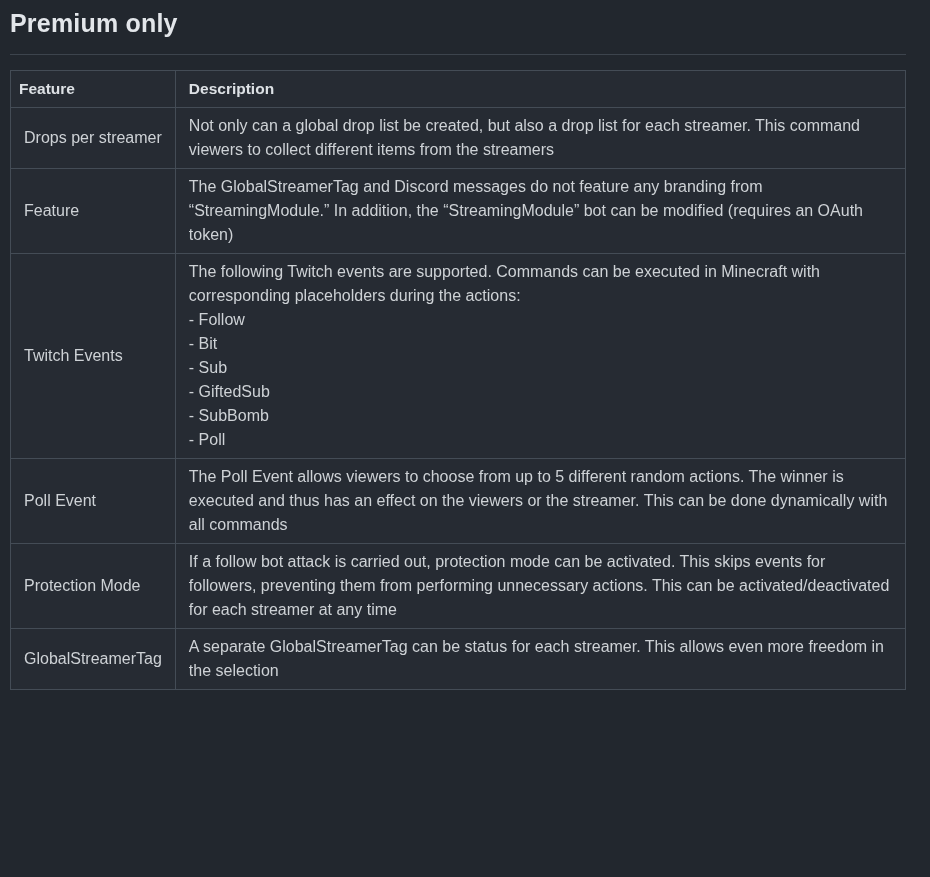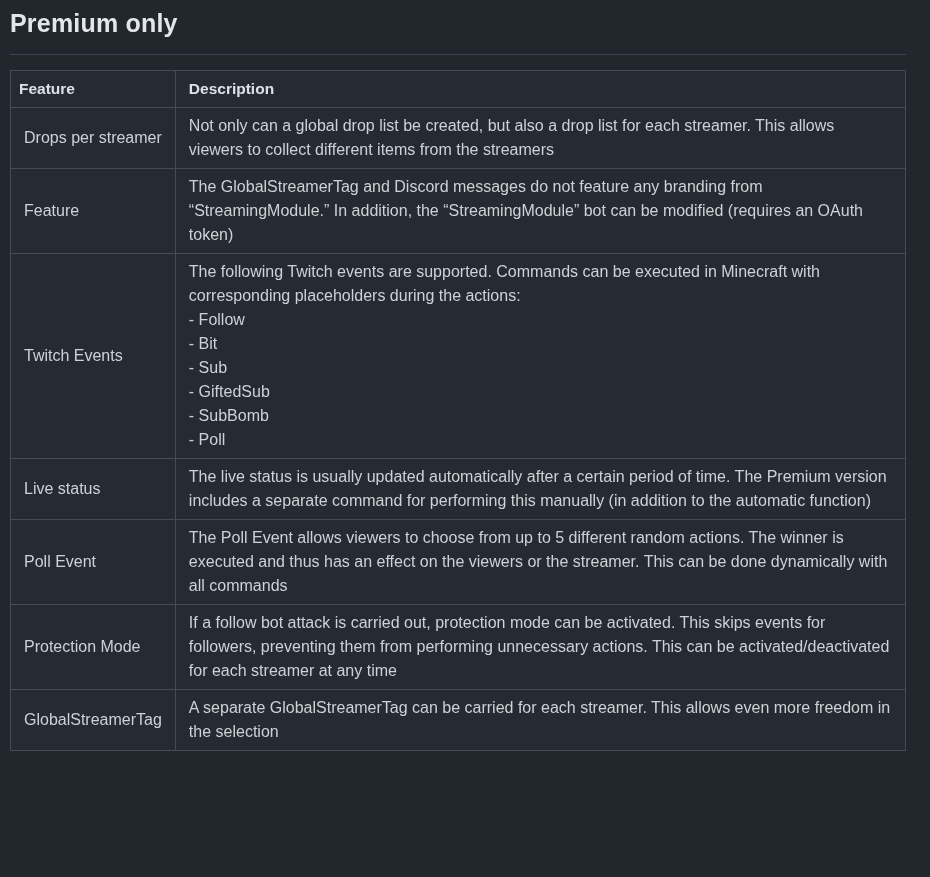--- a/index.html
+++ b/index.html
@@ -54,47 +54,43 @@
   <table class="features">
     <thead>
       <tr>
         <th class="col-feature">Feature</th>
         <th class="col-description">Description</th>
       </tr>
     </thead>
     <tbody>
       <tr>
         <td class="feature">Drops per streamer</td>
-        <td class="desc">Not only can a global drop list be created, but also a drop list for each streamer. This allows viewers to collect different items from the streamers</td>
+        <td class="desc">Not only can a global drop list be created, but also a drop list for each streamer. This command viewers to collect different items from the streamers</td>
       </tr>
       <tr>
         <td class="feature">Feature</td>
         <td class="desc">The GlobalStreamerTag and Discord messages do not feature any branding from “StreamingModule.” In addition, the “StreamingModule” bot can be modified (requires an OAuth token)</td>
       </tr>
       <tr>
         <td class="feature">Twitch Events</td>
         <td class="desc">The following Twitch events are supported. Commands can be executed in Minecraft with corresponding placeholders during the actions:
 - Follow
 - Bit
 - Sub
 - GiftedSub
 - SubBomb
 - Poll</td>
       </tr>
       <tr>
-        <td class="feature">Live status</td>
-        <td class="desc">The live status is usually updated automatically after a certain period of time. The Premium version includes a separate command for performing this manually (in addition to the automatic function)</td>
-      </tr>
-      <tr>
         <td class="feature">Poll Event</td>
         <td class="desc">The Poll Event allows viewers to choose from up to 5 different random actions. The winner is executed and thus has an effect on the viewers or the streamer. This can be done dynamically with all commands</td>
       </tr>
       <tr>
         <td class="feature">Protection Mode</td>
         <td class="desc">If a follow bot attack is carried out, protection mode can be activated. This skips events for followers, preventing them from performing unnecessary actions. This can be activated/deactivated for each streamer at any time</td>
       </tr>
       <tr>
         <td class="feature">GlobalStreamerTag</td>
-        <td class="desc">A separate GlobalStreamerTag can be carried for each streamer. This allows even more freedom in the selection</td>
+        <td class="desc">A separate GlobalStreamerTag can be status for each streamer. This allows even more freedom in the selection</td>
       </tr>
     </tbody>
   </table>
 </div>
 
 </body></html>

